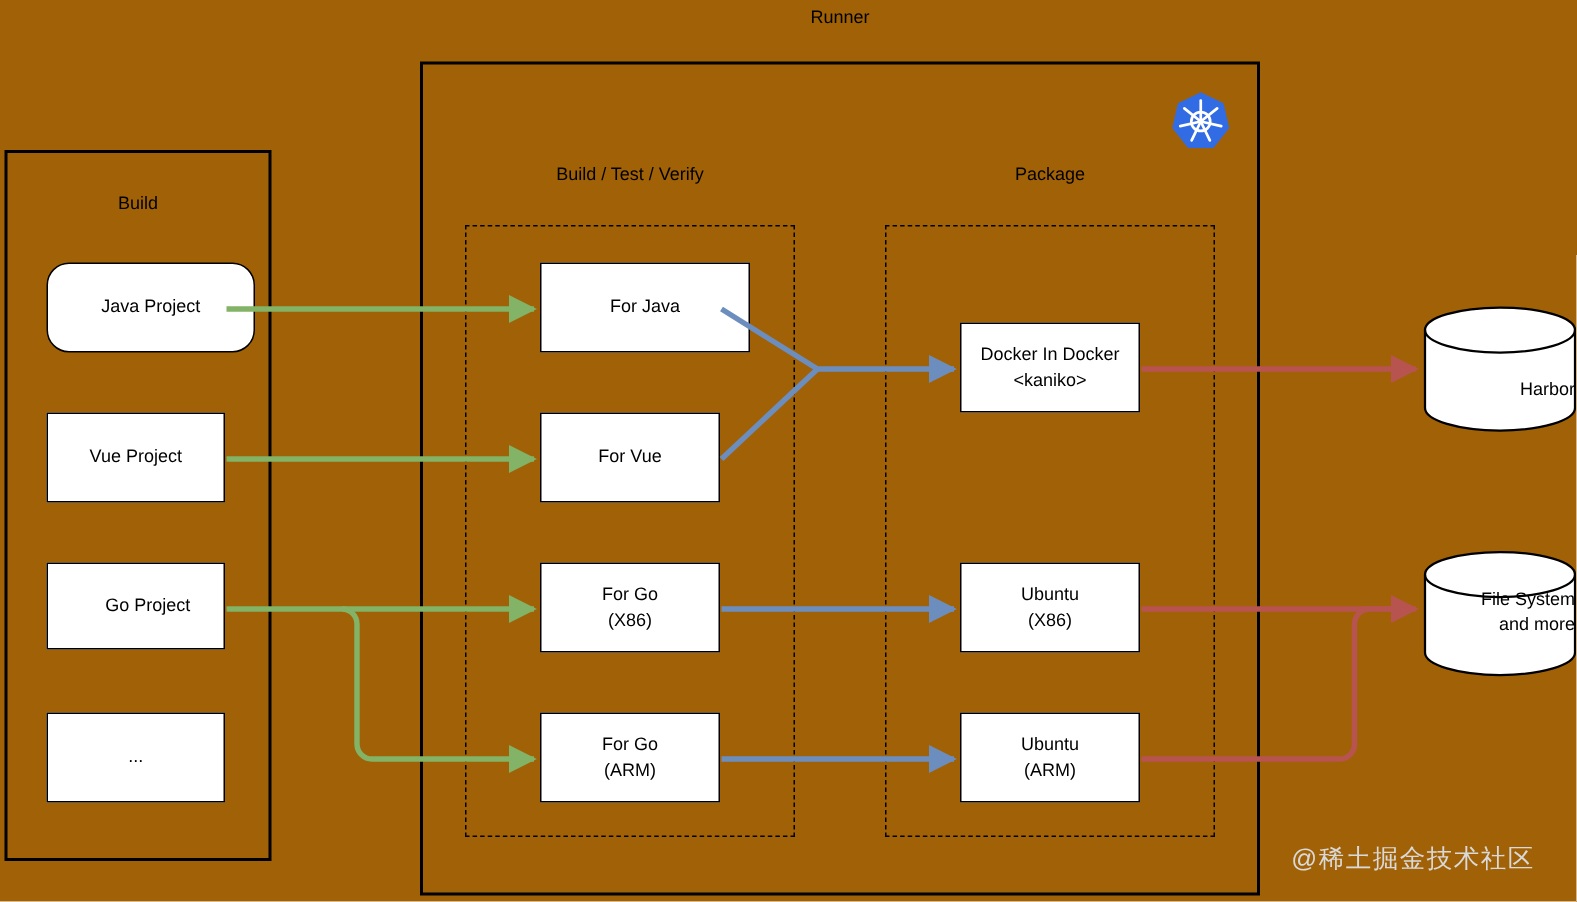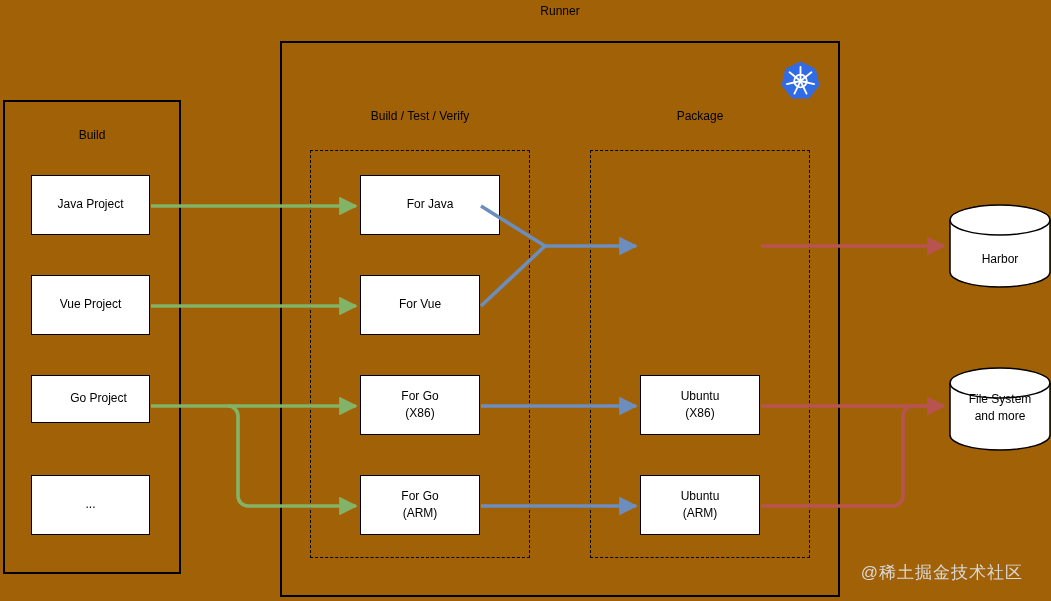--- a/index.html
+++ b/index.html
@@ -11,54 +11,56 @@
   .frame { position:absolute; border:2px solid #000; box-sizing:border-box; background:transparent; }
   .dashed-frame { position:absolute; border:1px dashed #000; box-sizing:border-box; }
   .node {
     position:absolute; border:1.5px solid #000; box-sizing:border-box; background:#fff;
     display:flex; align-items:center; justify-content:center;
     text-align:center; white-space:pre-line; line-height:1.45;
   }
   .section-label { position:absolute; text-align:center; }
   .overlay { position:absolute; left:0; top:0; pointer-events:none; }
   .arrow { fill:none; stroke-width:3.6; stroke-linejoin:round; }
-  .cyl-label { position:absolute; text-align:center; white-space:pre-line; line-height:1.45; }
+  .cyl-label { position:absolute; text-align:right; white-space:pre-line; line-height:1.45; }
   .watermark { position:absolute; left:851px; top:561px; width:182px; text-align:center;
     font-size:17px; color:#d9d9d9; letter-spacing:1px; }
 </style>
 </head>
 <body>
 
 <div class="canvas">
 
   <div class="section-label" style="left:280px;top:4px;width:560px;">Runner</div>
 
   <div class="frame" style="left:3px;top:100px;width:178px;height:474px;"></div>
   <div class="section-label" style="left:3px;top:128px;width:178px;">Build</div>
 
-  <div class="node" style="left:31px;top:175px;width:119px;height:60px;">Java Project</div>
+  <div class="node" style="left:31px;top:175px;width:139px;height:60px;border-radius:15px;">Java Project</div>
   <div class="node" style="left:31px;top:275px;width:119px;height:60px;">Vue Project</div>
-  <div class="node" style="left:31px;top:375px;width:119px;height:48px;padding-left:16px;">Go Project</div>
+  <div class="node" style="left:31px;top:375px;width:119px;height:58px;padding-left:16px;">Go Project</div>
   <div class="node" style="left:31px;top:475px;width:119px;height:60px;">...</div>
 
   <div class="frame" style="left:280px;top:41px;width:560px;height:556px;"></div>
 
   <div class="dashed-frame" style="left:310px;top:150px;width:220px;height:408px;"></div>
   <div class="section-label" style="left:310px;top:109px;width:220px;">Build / Test / Verify</div>
 
   <div class="node" style="left:360px;top:175px;width:140px;height:60px;">For Java</div>
   <div class="node" style="left:360px;top:275px;width:120px;height:60px;">For Vue</div>
   <div class="node" style="left:360px;top:375px;width:120px;height:60px;">For Go
 (X86)</div>
   <div class="node" style="left:360px;top:475px;width:120px;height:60px;">For Go
 (ARM)</div>
 
   <div class="dashed-frame" style="left:590px;top:150px;width:220px;height:408px;"></div>
   <div class="section-label" style="left:590px;top:109px;width:220px;">Package</div>
 
+  <div class="node" style="left:640px;top:215px;width:120px;height:60px;">Docker In Docker
+&lt;kaniko&gt;</div>
   <div class="node" style="left:640px;top:375px;width:120px;height:60px;">Ubuntu
 (X86)</div>
   <div class="node" style="left:640px;top:475px;width:120px;height:60px;">Ubuntu
 (ARM)</div>
 
   <svg class="overlay" width="1051" height="601" viewBox="0 0 1051 601">
     <defs>
       <marker id="ah-green" viewBox="0 0 10 10" refX="9" refY="5" markerWidth="5.2" markerHeight="5.2" orient="auto">
         <path d="M0,0 L10,5 L0,10 Z" fill="#82b366"></path>
       </marker>

